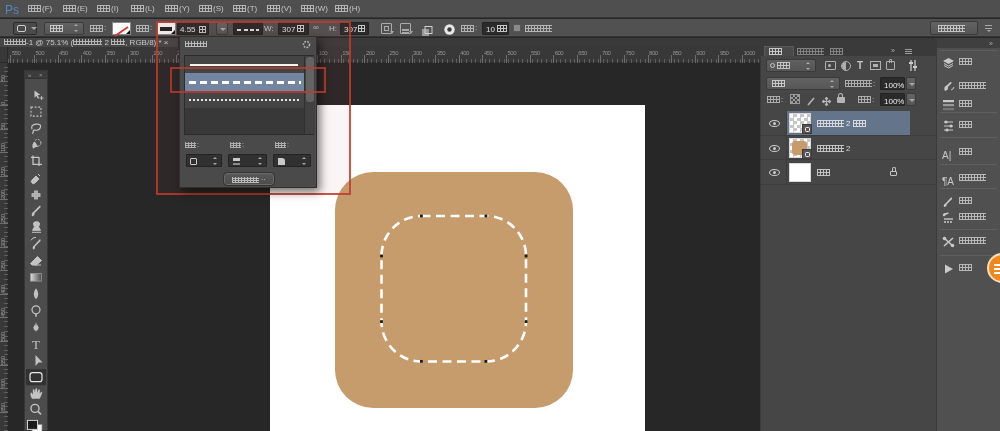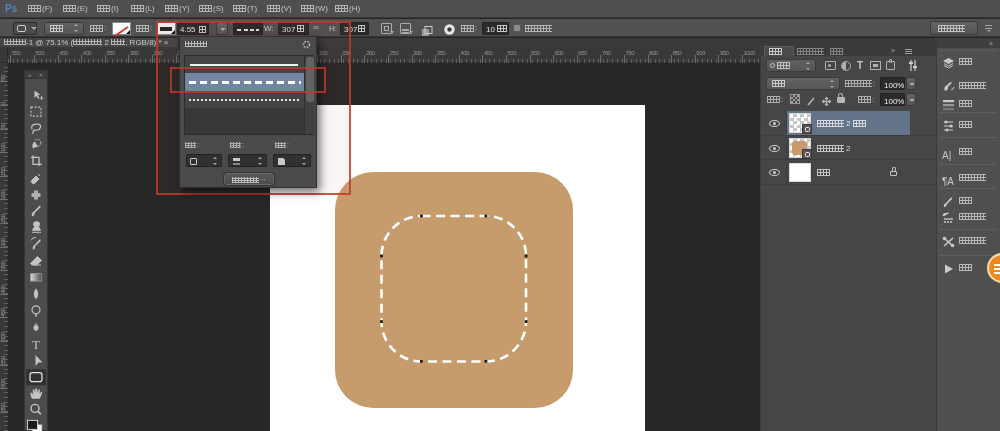--- a/index.html
+++ b/index.html
@@ -11,21 +11,21 @@
 .btn{background:linear-gradient(#636363,#555555);border:1px solid #3a3a3a;border-radius:2px}
 .ud{width:6px;height:8px;position:absolute}
 .ud i{position:absolute;left:0;width:0;height:0;border-left:2.5px solid transparent;border-right:2.5px solid transparent}
 .ud i.u{top:0;border-bottom:2.5px solid #a8a8a8}
 .ud i.d{bottom:0;border-top:2.5px solid #a8a8a8}
 .dn{width:0;height:0;border-left:3px solid transparent;border-right:3px solid transparent;border-top:3.5px solid #a8a8a8;position:absolute}
 </style></head><body>
 <div id="app">
 
 <div class="ab" style="left:0;top:0;width:1000px;height:18px;background:#4f4f4f;border-bottom:1px solid #373737">
- <div class="ab" style="left:5px;top:3px;font-size:10px;font-weight:bold;color:#5585c0;letter-spacing:0">Ps</div>
+ <div class="ab" style="left:5px;top:3px;font-size:12px;font-weight:normal;color:#5585c0;letter-spacing:0">Ps</div>
  <div id="menu">
         <div class="zh ab" style="left: 28px; top: 5px; width: 13px; height: 7px; color: rgb(198, 198, 198);"></div>
         <div class="ab" style="left: 42px; top: 4px; font-size: 8px; color: rgb(198, 198, 198); line-height: 9px;">(F)</div>
         <div class="zh ab" style="left: 63px; top: 5px; width: 13px; height: 7px; color: rgb(198, 198, 198);"></div>
         <div class="ab" style="left: 77px; top: 4px; font-size: 8px; color: rgb(198, 198, 198); line-height: 9px;">(E)</div>
         <div class="zh ab" style="left: 97px; top: 5px; width: 13px; height: 7px; color: rgb(198, 198, 198);"></div>
         <div class="ab" style="left: 111px; top: 4px; font-size: 8px; color: rgb(198, 198, 198); line-height: 9px;">(I)</div>
         <div class="zh ab" style="left: 131px; top: 5px; width: 13px; height: 7px; color: rgb(198, 198, 198);"></div>
         <div class="ab" style="left: 145px; top: 4px; font-size: 8px; color: rgb(198, 198, 198); line-height: 9px;">(L)</div>
         <div class="zh ab" style="left: 165px; top: 5px; width: 13px; height: 7px; color: rgb(198, 198, 198);"></div>

